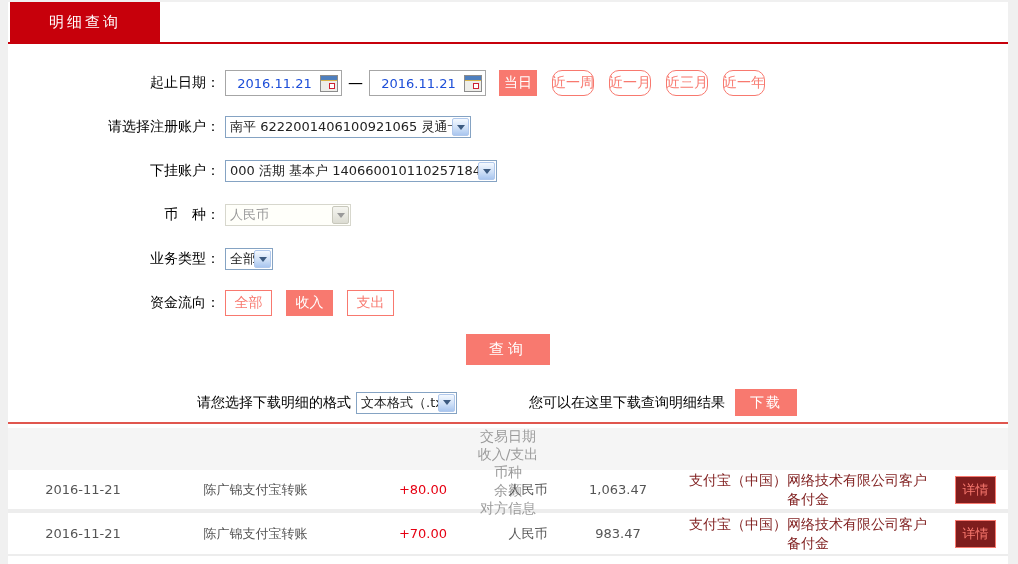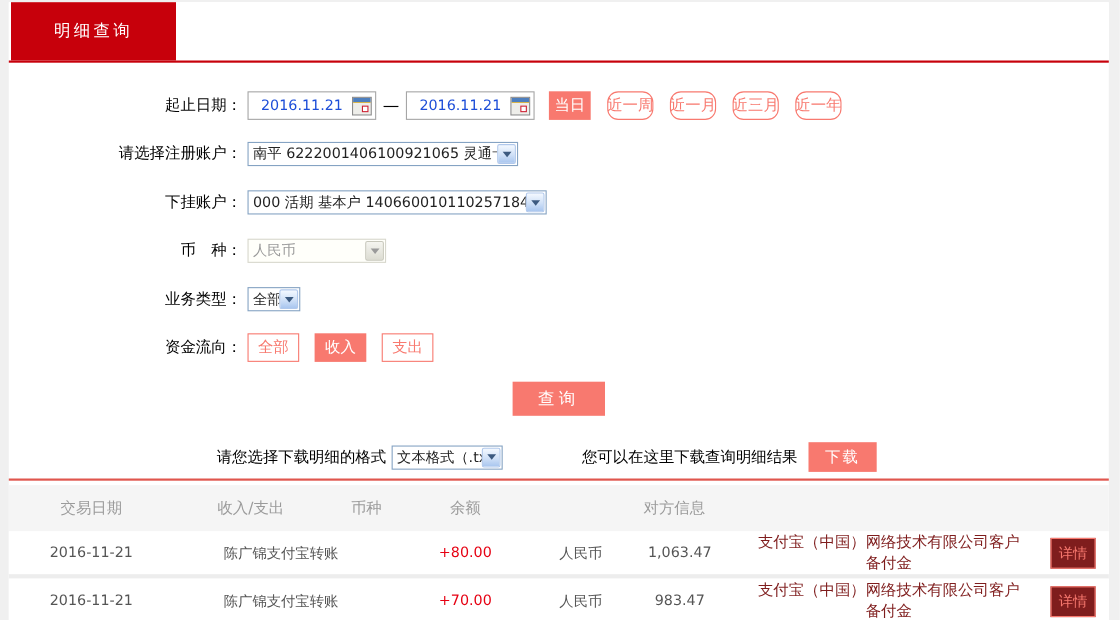--- a/index.html
+++ b/index.html
@@ -10,21 +10,21 @@
     position:relative;
     overflow:hidden;
     color:#333;
   }
   .panel {
     position:absolute; left:8px; top:2px;
     width:1000px; height:562px;
     background:#fff;
   }
   
-  .tabbar { height:55px; background:#fff; border-bottom:2px solid #c7000b; display:flex; }
+  .tabbar { height:42px; background:#fff; border-bottom:2px solid #c7000b; display:flex; }
   .tab {
     margin-left:2px; width:150px; background:#c7000b; color:#fff;
     font-size:15px; letter-spacing:3px;
     display:flex; align-items:center; justify-content:center; cursor:pointer;
     white-space:nowrap;
   }
   
   .form-area { padding-top:26px; }
   .form-row { display:flex; align-items:center; height:26px; margin-bottom:18px; white-space:nowrap; }
   .form-label { width:212px; text-align:right; font-size:14px; color:#000; flex-shrink:0; }
@@ -79,21 +79,21 @@
     width:84px; height:31px; background:#f8796f; color:#fff; border:none;
     font-size:15px; letter-spacing:4px; cursor:pointer;
   }
   .download-row { display:flex; align-items:center; margin-top:24px; padding-left:189px; height:27px; font-size:14px; color:#000; white-space:nowrap; }
   .dl-hint { margin-left:72px; }
   .dl-btn { width:62px; height:27px; margin-left:10px; font-size:14px; letter-spacing:2px; }
   
   .red-sep { height:2px; background:#e0564e; margin-top:6px; }
   .tbl-header {
     display:flex; align-items:center; height:42px; margin-top:4px;
-    background:#f5f5f5; color:#9b9b9b; font-size:14px; white-space:nowrap;
+    background:#f5f5f5; color:#9b9b9b; font-size:14px; white-space:nowrap;flex-direction:column;
   }
   .tbl-row {
     display:flex; align-items:center; height:43px; background:#fff;
     border-bottom:4px solid #ededed; font-size:13px; color:#555; white-space:nowrap;
   }
   .cell { text-align:center; }
   .c-date { width:150px; } .c-sum { width:195px; } .c-amt { width:140px; }
   .c-cur { width:70px; }  .c-bal { width:110px; } .c-cp { width:270px; }
   .c-act { width:65px; }
   .amt { color:#e60012; }

